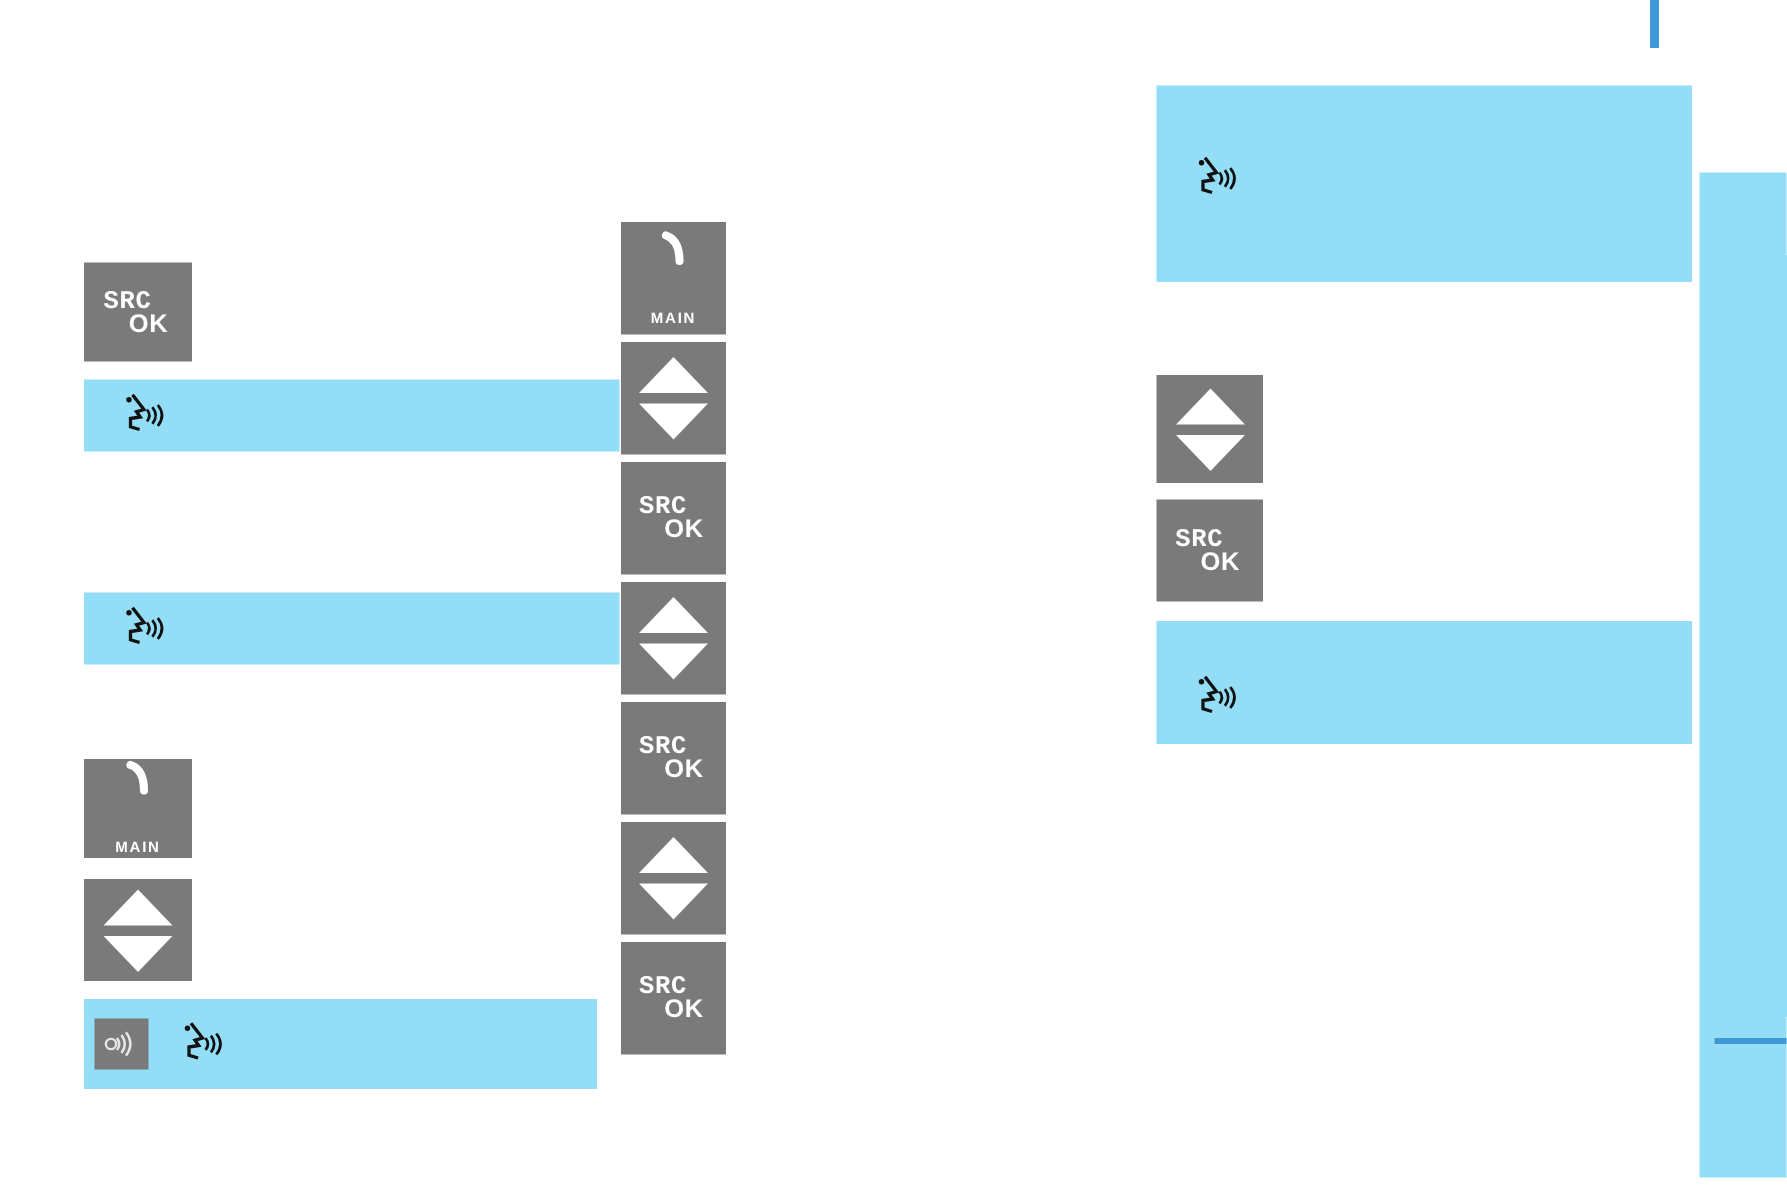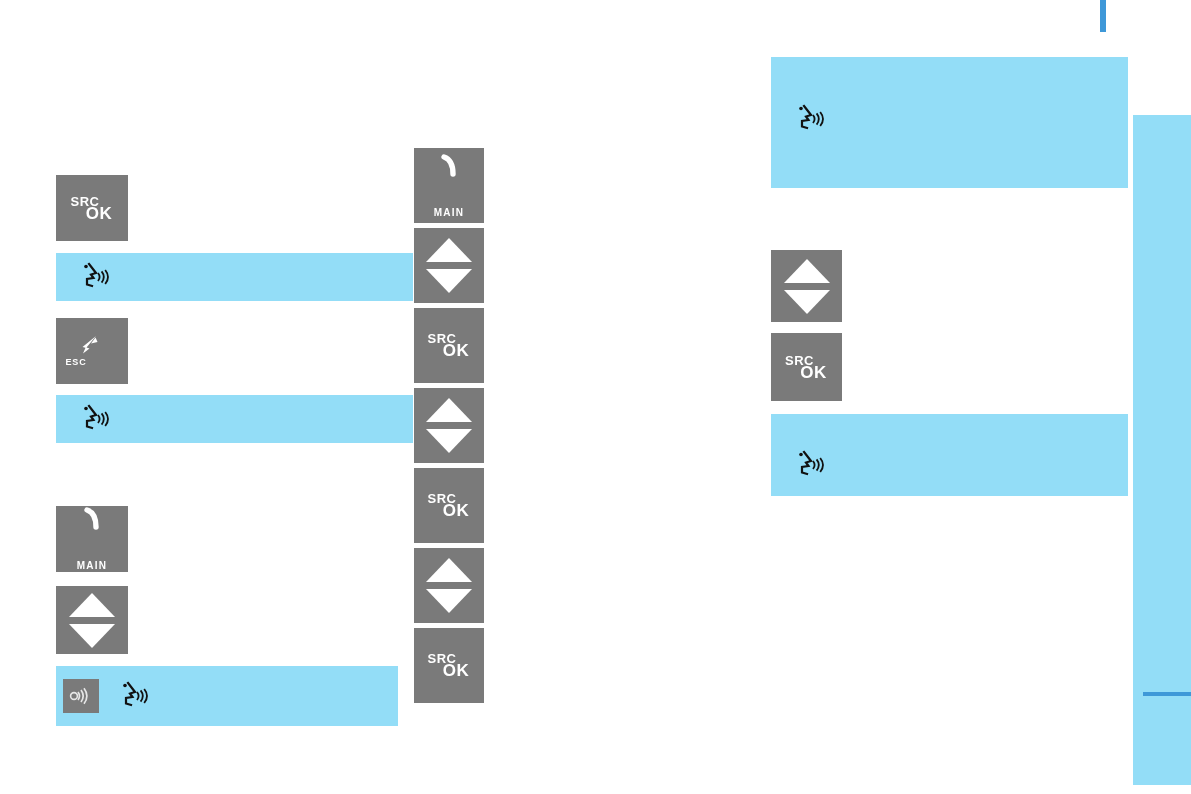--- a/index.html
+++ b/index.html
@@ -47,24 +47,25 @@
 
   
   .srcok {
     display: block;
     line-height: 1;
     text-align: center;
     letter-spacing: .5px;
   }
   .srcok .src {
     display: block;
-    font-size: 13px;
+    font-size: 17px;
     font-weight: bold;
     letter-spacing: 0.5px;
     margin-left: -14px;
+    font-family: Liberation Mono, monospace;
   }
   .srcok .ok {
     display: block;
     font-size: 17px;
     font-weight: bold;
     letter-spacing: 0.5px;
     margin-top: -3px;
     margin-left: 14px;
   }
 
@@ -151,29 +152,20 @@
   <div class="hl pad-left" style="left:56px; top:253px; width:335px; height:48px;">
     <svg class="head" width="34" height="30" viewBox="0 0 34 30">
       <circle cx="8" cy="4.5" r="1.8" fill="#111"></circle>
       <path d="M11 2 L18 11 L13 12.5 L15.5 16 L9 17 L9 22.5 L14 24" fill="none" stroke="#111" stroke-width="2.2" stroke-linecap="square" stroke-linejoin="miter"></path>
       <path d="M20 11 q3.2 4 0 8" fill="none" stroke="#111" stroke-width="1.8"></path>
       <path d="M23.6 9.4 q4.4 5.6 0 11.2" fill="none" stroke="#111" stroke-width="1.8"></path>
       <path d="M27.2 8 q5.6 7 0 14" fill="none" stroke="#111" stroke-width="1.8"></path>
     </svg>
   </div>
 
-  <div class="key esckey" style="left:56px; top:318px; width:72px; height:66px;">
-    <div class="inner">
-      <svg class="star" width="26" height="22" viewBox="0 0 26 22">
-        <path d="M22 1 L12.5 12.5 L15.5 13.5 L9 18.5 L11.5 12.8 L8.5 12 Z" fill="#FFFFFF"></path>
-        <path d="M21.5 2.5 L17 8.5 L23.5 7 Z" fill="#FFFFFF"></path>
-      </svg>
-      <span class="lbl">ESC</span>
-    </div>
-  </div>
 
   <div class="hl pad-left" style="left:56px; top:395px; width:335px; height:48px;">
     <svg class="head" width="34" height="30" viewBox="0 0 34 30">
       <circle cx="8" cy="4.5" r="1.8" fill="#111"></circle>
       <path d="M11 2 L18 11 L13 12.5 L15.5 16 L9 17 L9 22.5 L14 24" fill="none" stroke="#111" stroke-width="2.2" stroke-linecap="square" stroke-linejoin="miter"></path>
       <path d="M20 11 q3.2 4 0 8" fill="none" stroke="#111" stroke-width="1.8"></path>
       <path d="M23.6 9.4 q4.4 5.6 0 11.2" fill="none" stroke="#111" stroke-width="1.8"></path>
       <path d="M27.2 8 q5.6 7 0 14" fill="none" stroke="#111" stroke-width="1.8"></path>
     </svg>
   </div>

